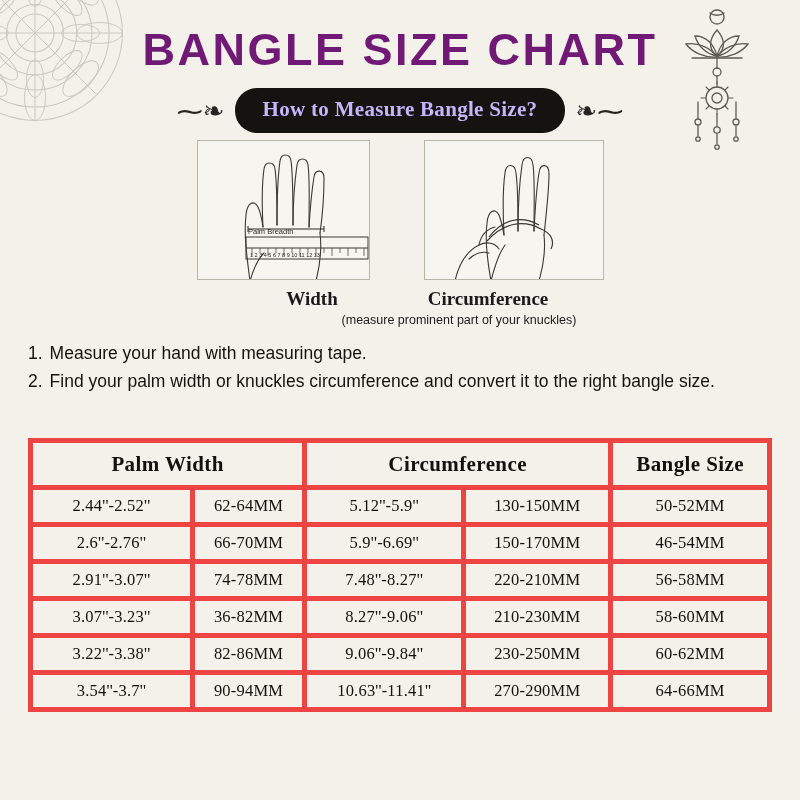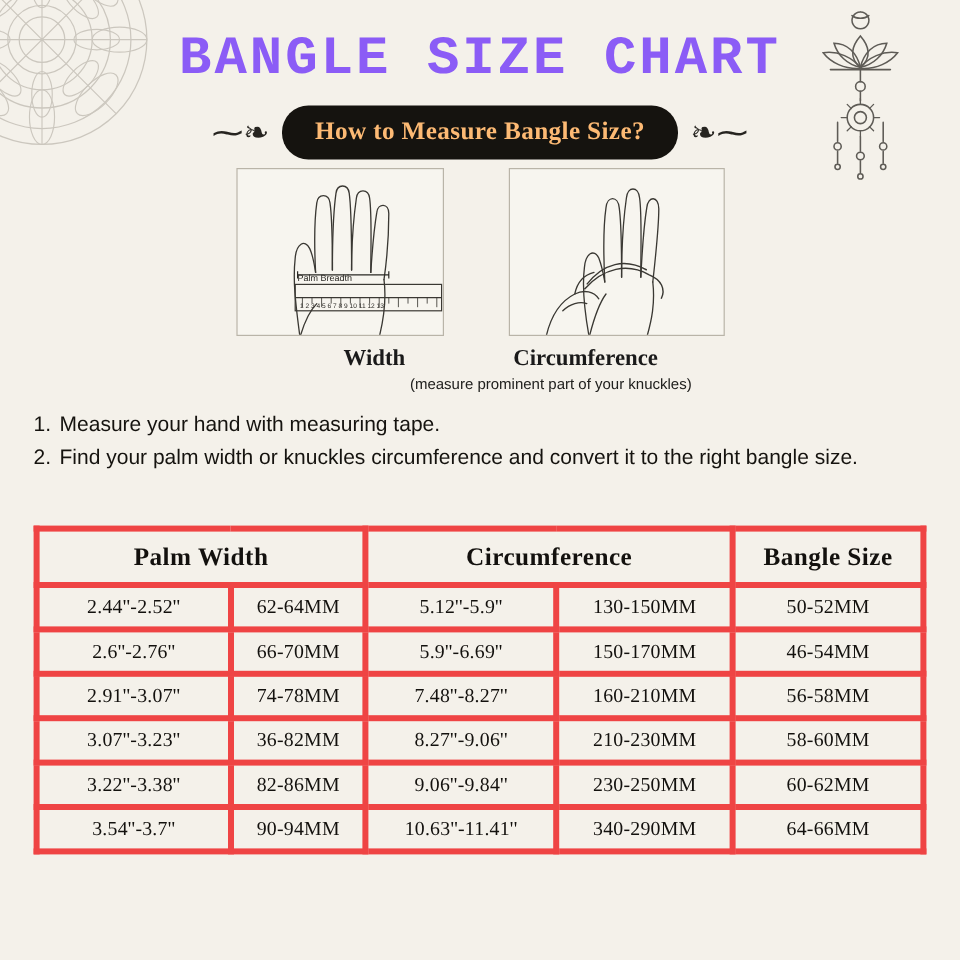--- a/index.html
+++ b/index.html
@@ -31,37 +31,37 @@
     width: 110px; height: 150px;
     opacity: .75;
     pointer-events: none;
   }
 
   
   .title {
     position: absolute;
     top: 24px; left: 0; width: 800px;
     text-align: center;
-    font-family: Liberation Mono, monospace;
+    font-family: Liberation Sans, sans-serif;
     font-size: 45px;
     letter-spacing: 2.5px;
     font-weight: 700;
-    color: #8b5cf6;
+    color: #701a75;
   }
 
   
   .subtitle-wrap {
     position: absolute;
     top: 88px; left: 0; width: 800px;
     display: flex; align-items: center; justify-content: center;
     gap: 10px;
   }
   .pill {
     background: #15130f;
-    color: #fdba74;
+    color: #c4b5fd;
     border-radius: 22px;
     padding: 9px 28px 11px;
     font-family: "Liberation Serif", serif;
     font-size: 21px;
     font-weight: 700;
     letter-spacing: .3px;
   }
   .flourish {
     font-family: "DejaVu Sans", sans-serif;
     font-size: 26px;
@@ -329,41 +329,41 @@
           <td class="c0">2.6''-2.76''</td>
           <td class="c1">66-70MM</td>
           <td class="c2">5.9''-6.69''</td>
           <td class="c3">150-170MM</td>
           <td class="c4">46-54MM</td>
         </tr>
         <tr>
           <td class="c0">2.91''-3.07''</td>
           <td class="c1">74-78MM</td>
           <td class="c2">7.48''-8.27''</td>
-          <td class="c3">160-210MM</td>
+          <td class="c3">220-210MM</td>
           <td class="c4">56-58MM</td>
         </tr>
         <tr>
           <td class="c0">3.07''-3.23''</td>
           <td class="c1">36-82MM</td>
           <td class="c2">8.27''-9.06''</td>
           <td class="c3">210-230MM</td>
           <td class="c4">58-60MM</td>
         </tr>
         <tr>
           <td class="c0">3.22''-3.38''</td>
           <td class="c1">82-86MM</td>
           <td class="c2">9.06''-9.84''</td>
           <td class="c3">230-250MM</td>
           <td class="c4">60-62MM</td>
         </tr>
         <tr>
           <td class="c0">3.54''-3.7''</td>
           <td class="c1">90-94MM</td>
           <td class="c2">10.63''-11.41''</td>
-          <td class="c3">340-290MM</td>
+          <td class="c3">270-290MM</td>
           <td class="c4">64-66MM</td>
         </tr>
       </tbody>
     </table>
   </div>
 
 </div>
 
 </body></html>

